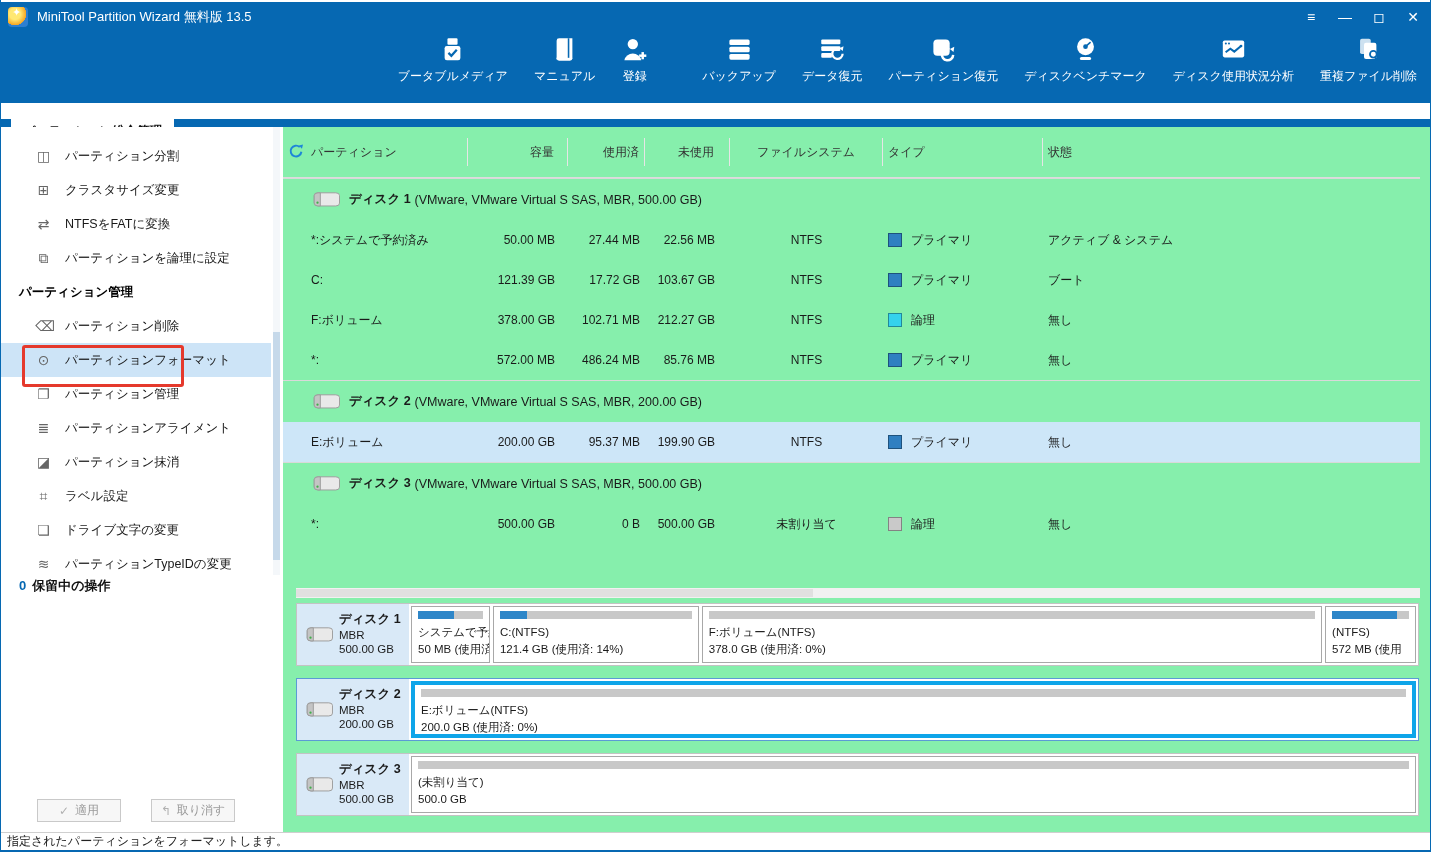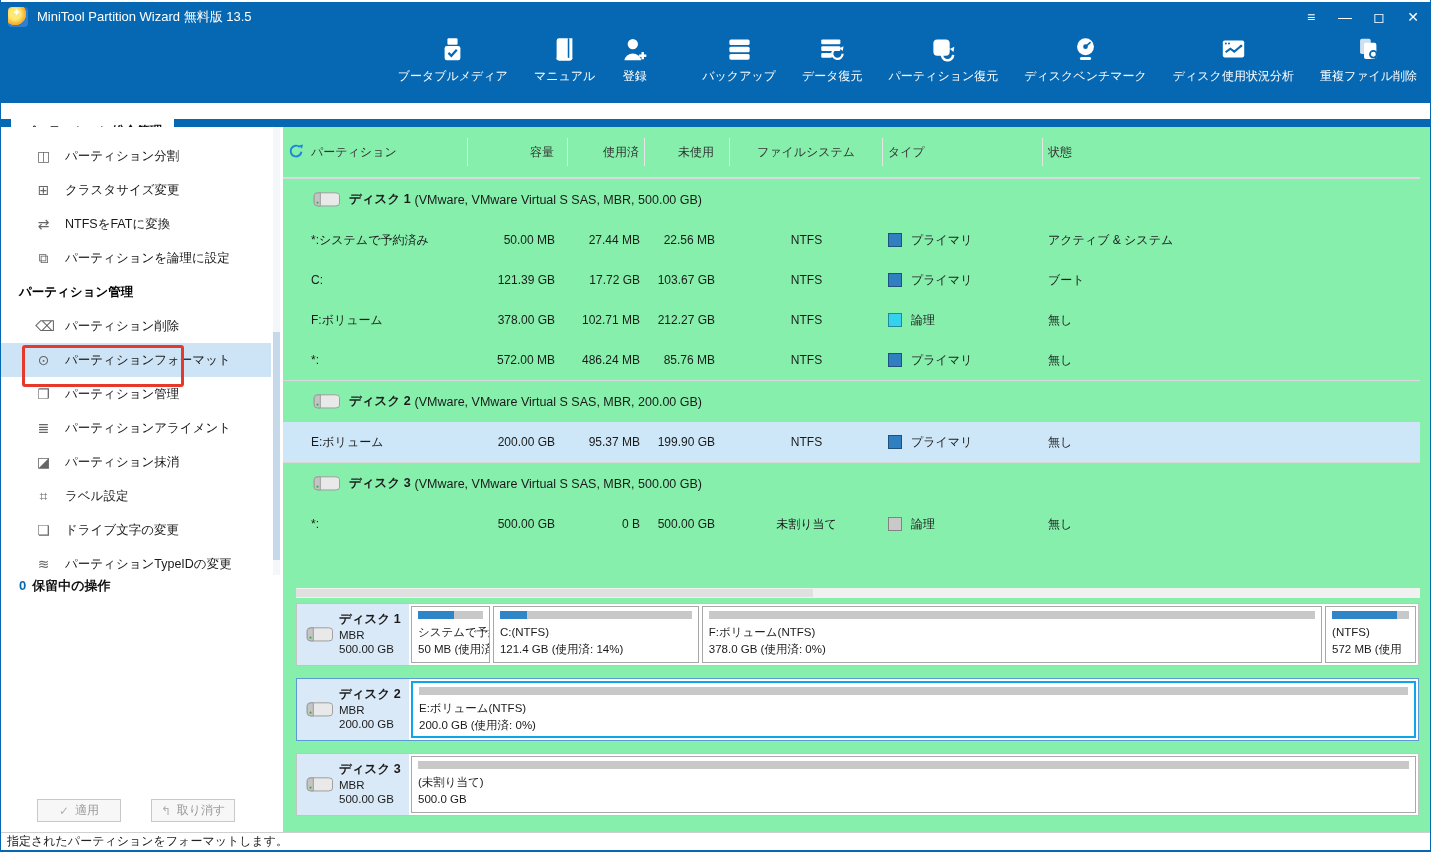--- a/index.html
+++ b/index.html
@@ -83,21 +83,21 @@
   .maps{position:absolute;left:13px;right:11px;top:476px;}
   .map-row{height:63px;display:flex;border:1px solid #c3c3c3;box-sizing:border-box;margin-bottom:12px;background:#fff;}
   .map-row.selected{border-color:#5b9bd5;}
   .map-label{width:112px;background:#d9e9f7;display:flex;align-items:center;padding-left:6px;box-sizing:border-box;flex:none;}
   .map-label .dsvg{width:30px;height:19px;margin-right:6px;flex:none;}
   .map-label .ltxt{line-height:1.25;}
   .map-label .lname{font-size:12.5px;font-weight:bold;}
   .map-label .lsub{font-size:11.5px;}
   .map-parts{flex:1;display:flex;gap:3px;padding:2px 2px;box-sizing:border-box;}
   .map-part{border:1px solid #a8a8a8;box-sizing:border-box;padding:4px 6px 0 6px;overflow:hidden;background:#fff;}
-  .map-part.selected{border:2px solid #0ea5e9;}
+  .map-part.selected{border:4px solid #0ea5e9;}
   .map-part .ubar{height:8px;background:#c8c8c8;position:relative;margin-bottom:5px;}
   .map-part .ufill{position:absolute;left:0;top:0;bottom:0;background:#2e86c8;}
   .map-part .pline{font-size:11.5px;white-space:nowrap;line-height:1.45;}
   
   .statusbar{position:absolute;left:0;bottom:0;width:100%;height:20px;background:#fff;
     border-top:1px solid #cfcfcf;border-bottom:2px solid #0668b2;box-sizing:border-box;
     display:flex;align-items:center;font-size:12px;color:#222;padding-left:6px;}
 </style>
 </head>
 <body>

